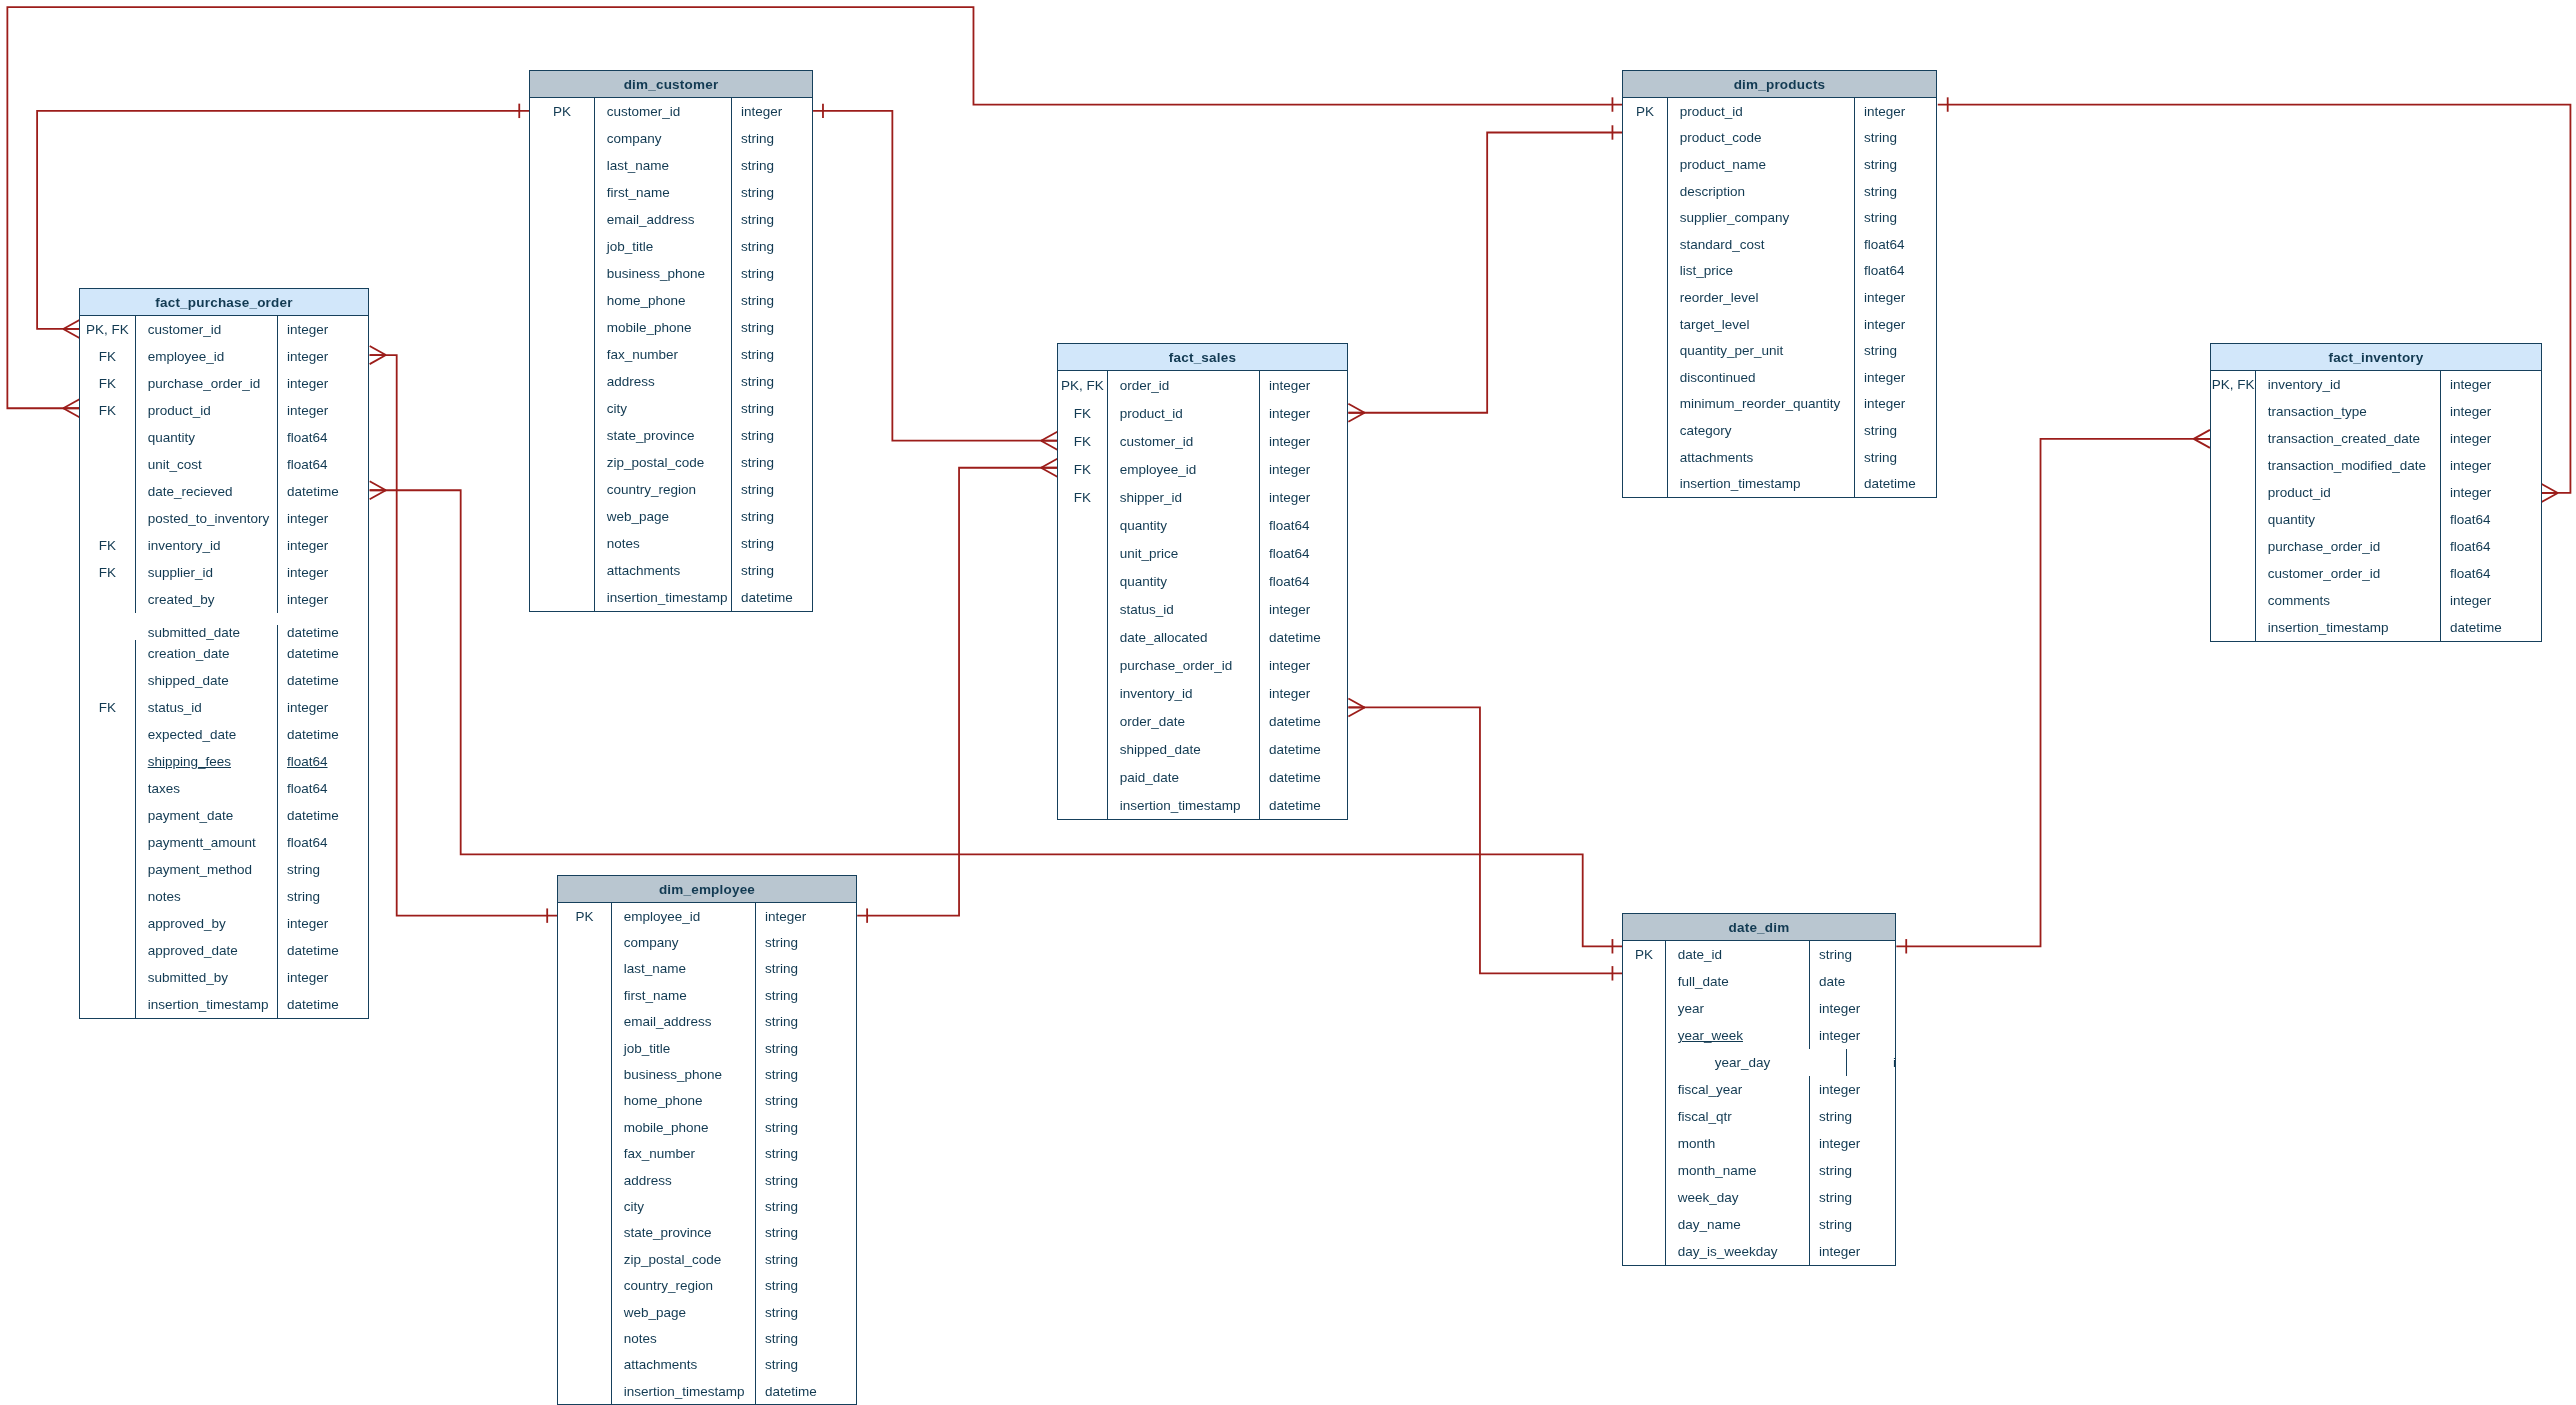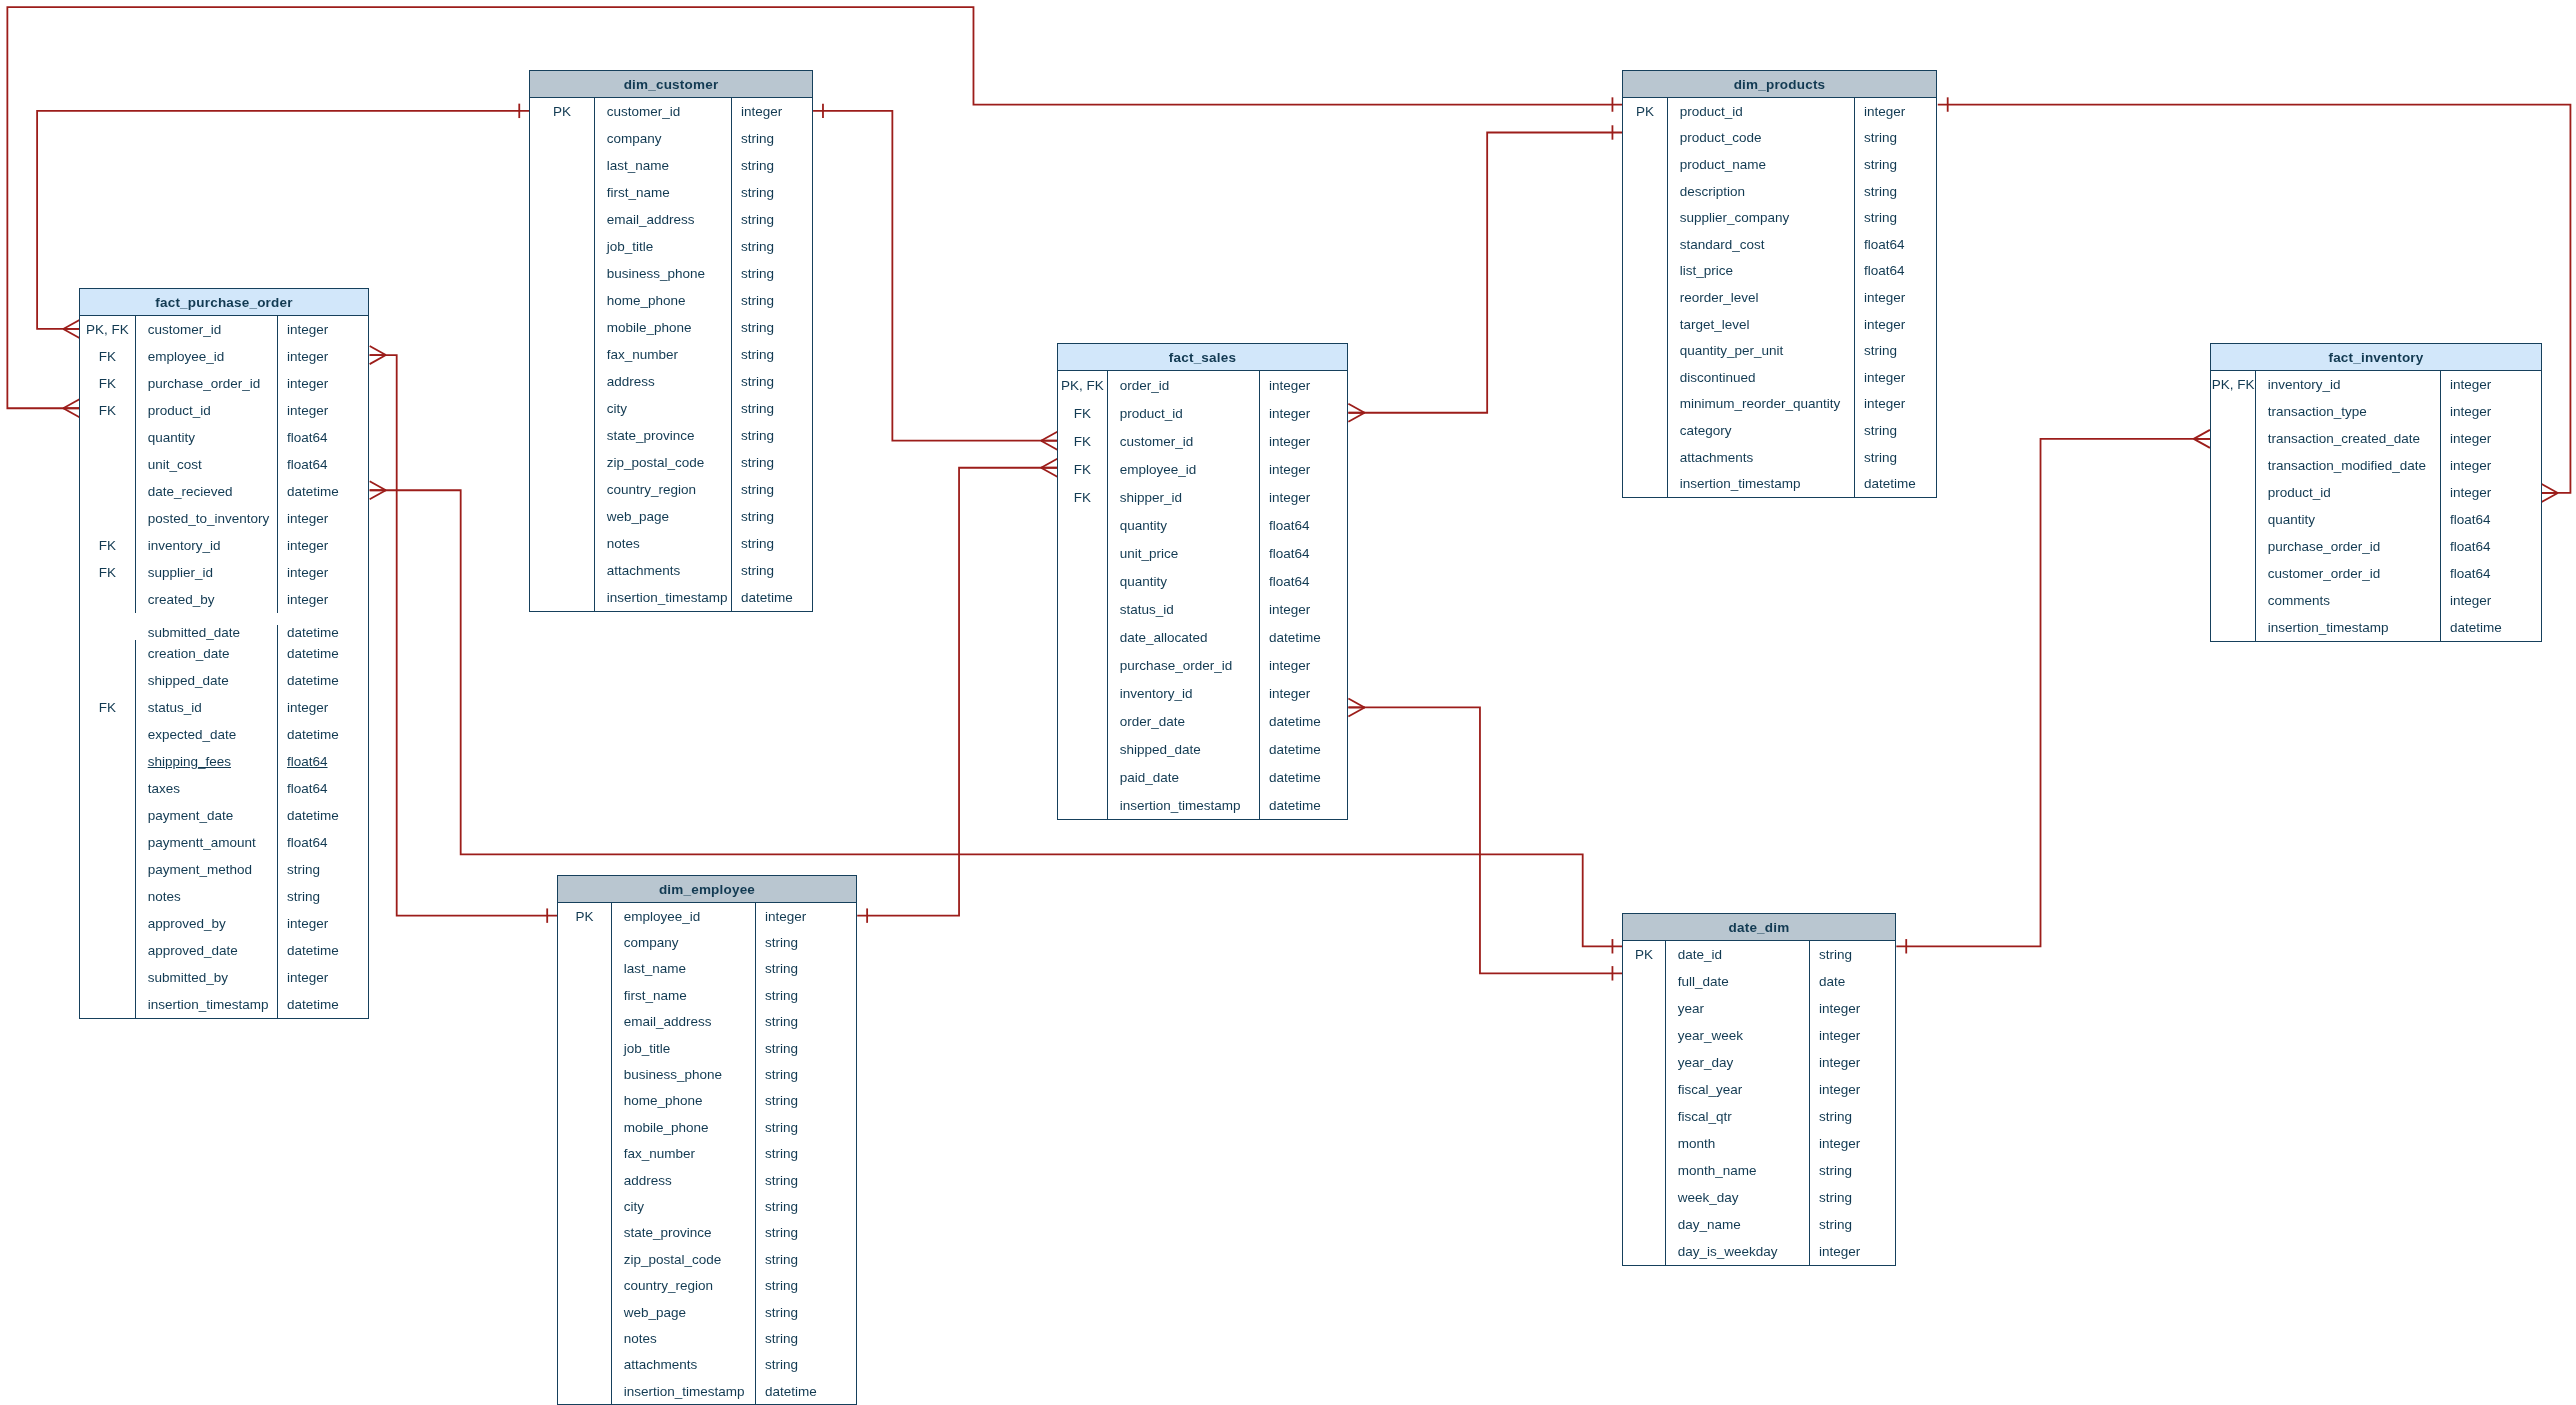--- a/index.html
+++ b/index.html
@@ -657,24 +657,24 @@
           <div class="fcell name" style="width: 144px;">full_date</div>
           <div class="fcell type" style="flex: 1 1 0%;">date</div>
         </div>
         <div class="frow" style="height: 27px;">
           <div class="fcell key" style="width: 43px;"></div>
           <div class="fcell name" style="width: 144px;">year</div>
           <div class="fcell type" style="flex: 1 1 0%;">integer</div>
         </div>
         <div class="frow" style="height: 27px;">
           <div class="fcell key" style="width: 43px;"></div>
-          <div class="fcell name" style="width: 144px;">year_week</div>
-          <div class="fcell type" style="flex: 1 1 0%;">integer</div>
-        </div>
-        <div class="frow" style="height: 27px;">
+          <div class="fcell name" style="width: 144px; text-decoration: underline;">year_week</div>
+          <div class="fcell type" style="flex: 1 1 0%;">integer</div>
+        </div>
+        <div class="frow" style="height: 27px; gap: 37px;">
           <div class="fcell key" style="width: 43px;"></div>
           <div class="fcell name" style="width: 144px;">year_day</div>
           <div class="fcell type" style="flex: 1 1 0%;">integer</div>
         </div>
         <div class="frow" style="height: 27px;">
           <div class="fcell key" style="width: 43px;"></div>
           <div class="fcell name" style="width: 144px;">fiscal_year</div>
           <div class="fcell type" style="flex: 1 1 0%;">integer</div>
         </div>
         <div class="frow" style="height: 27px;">

